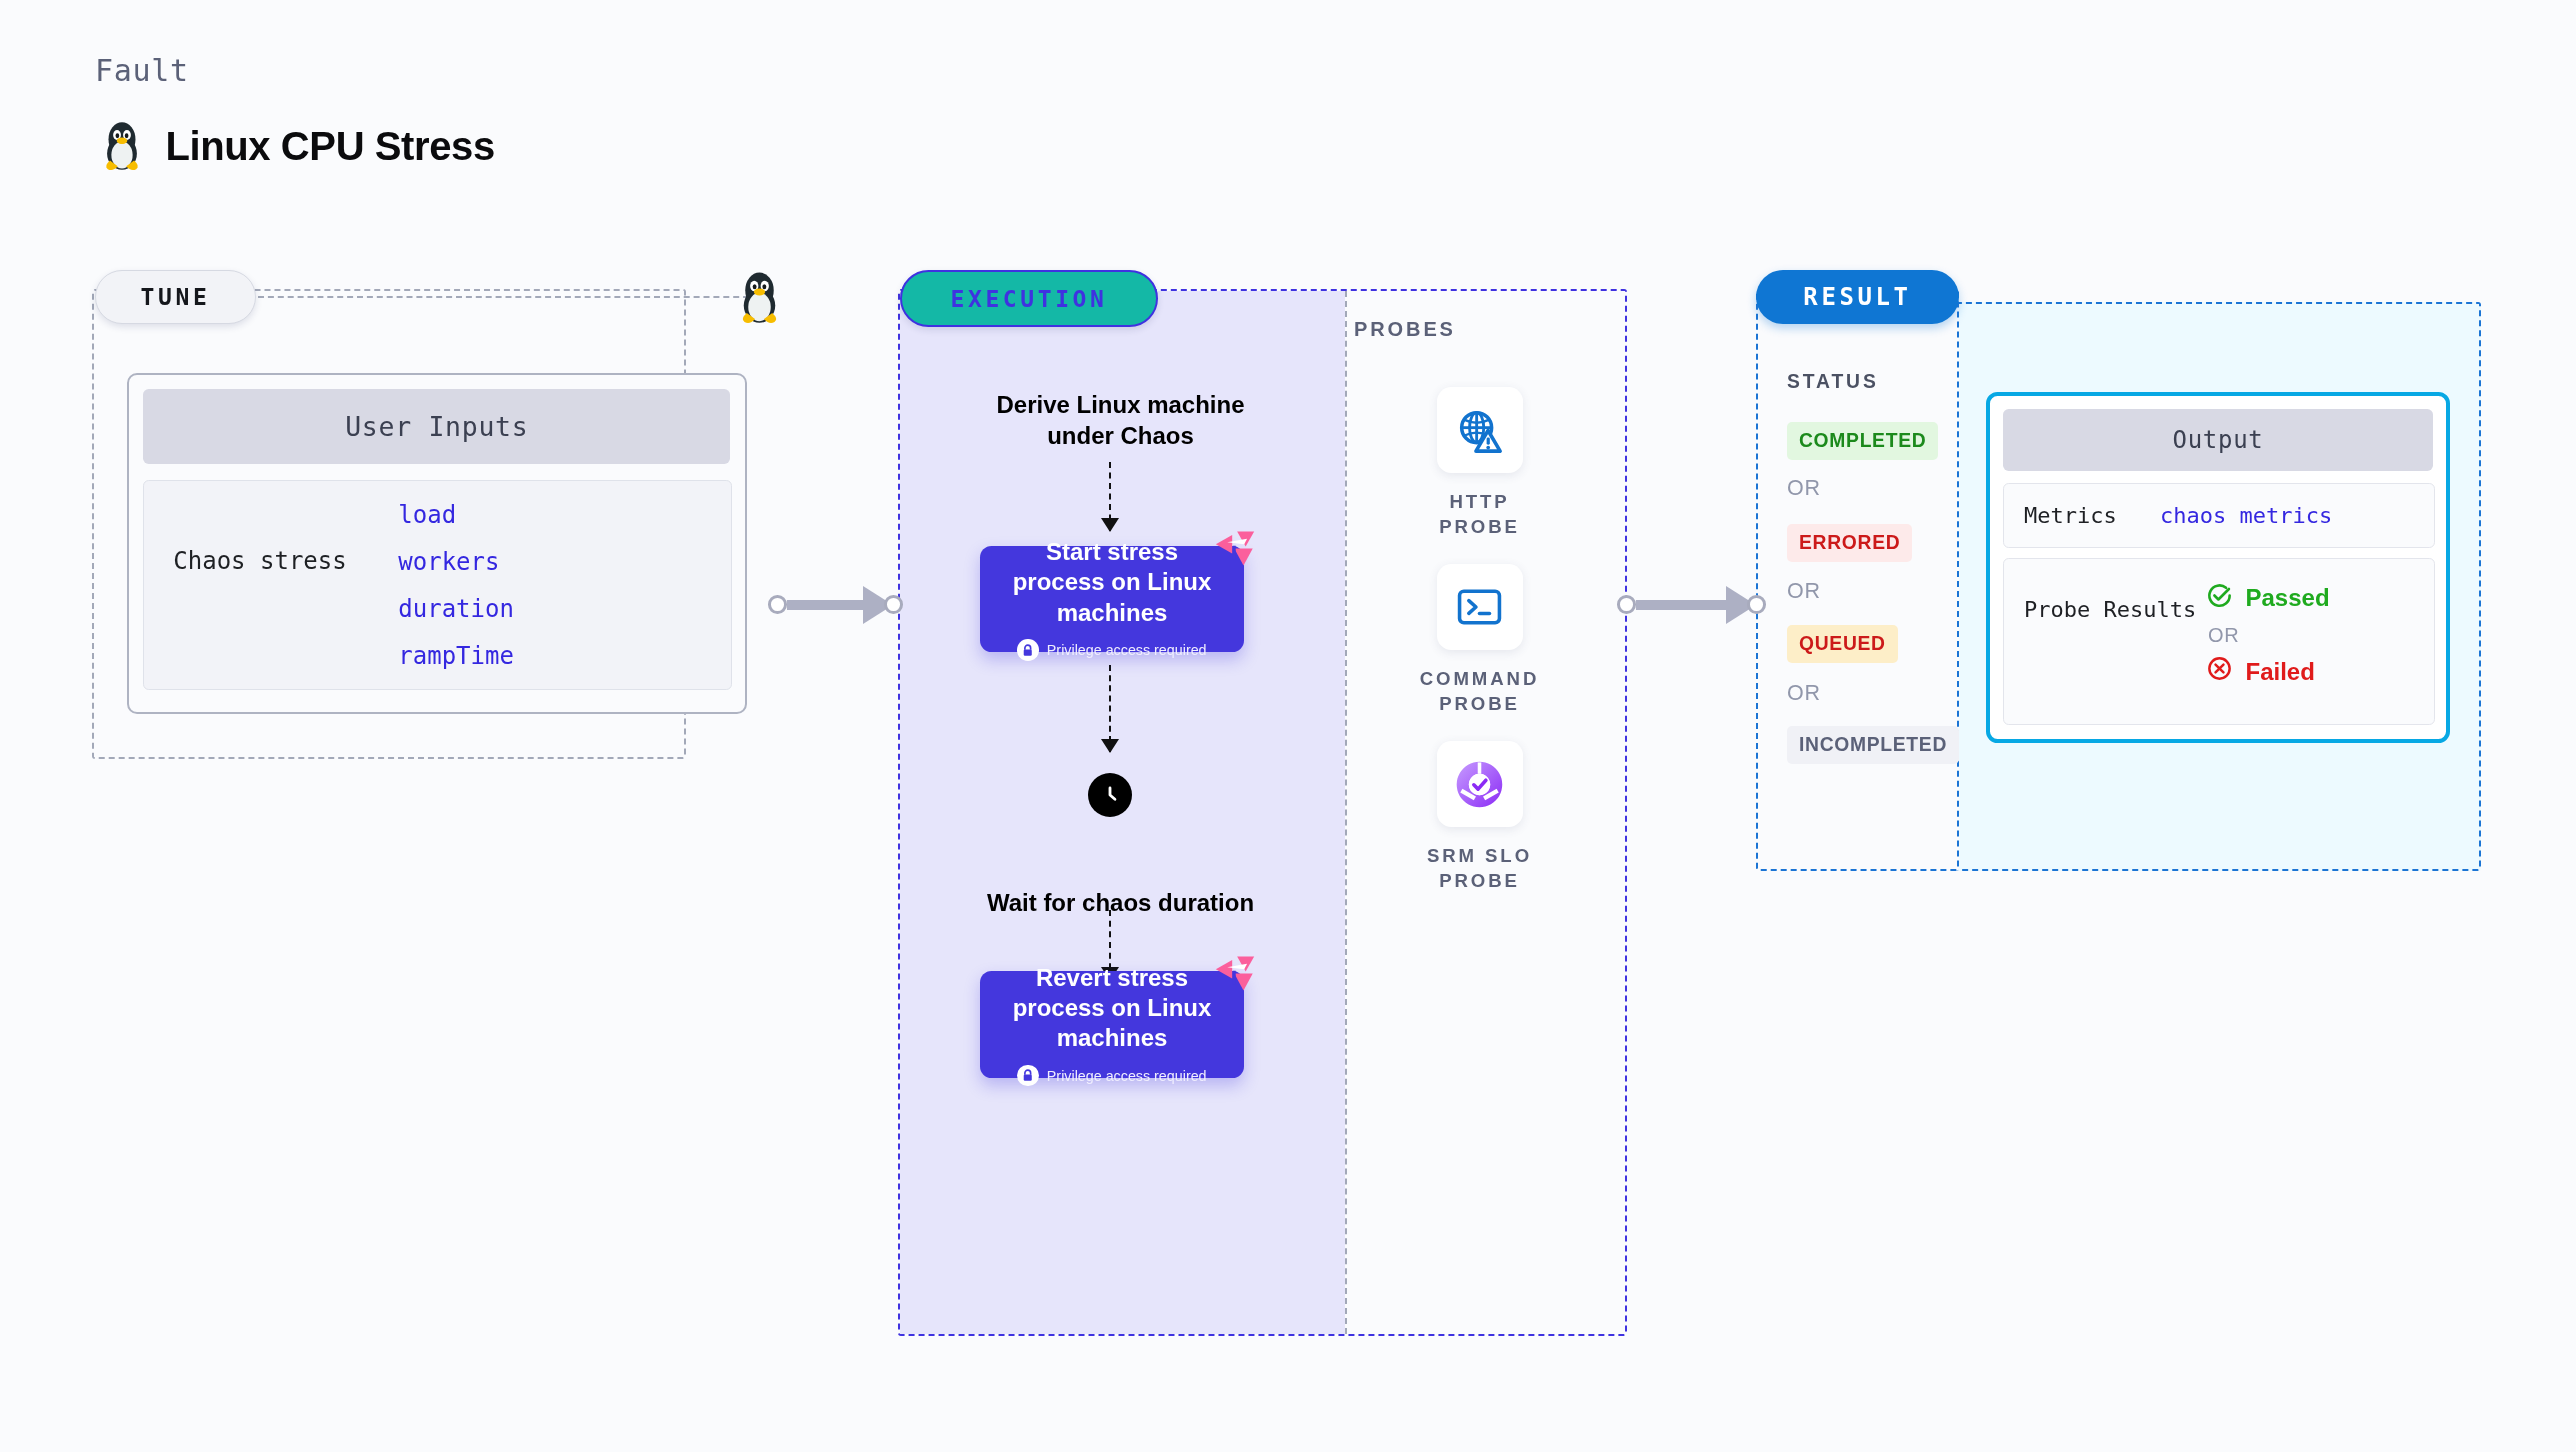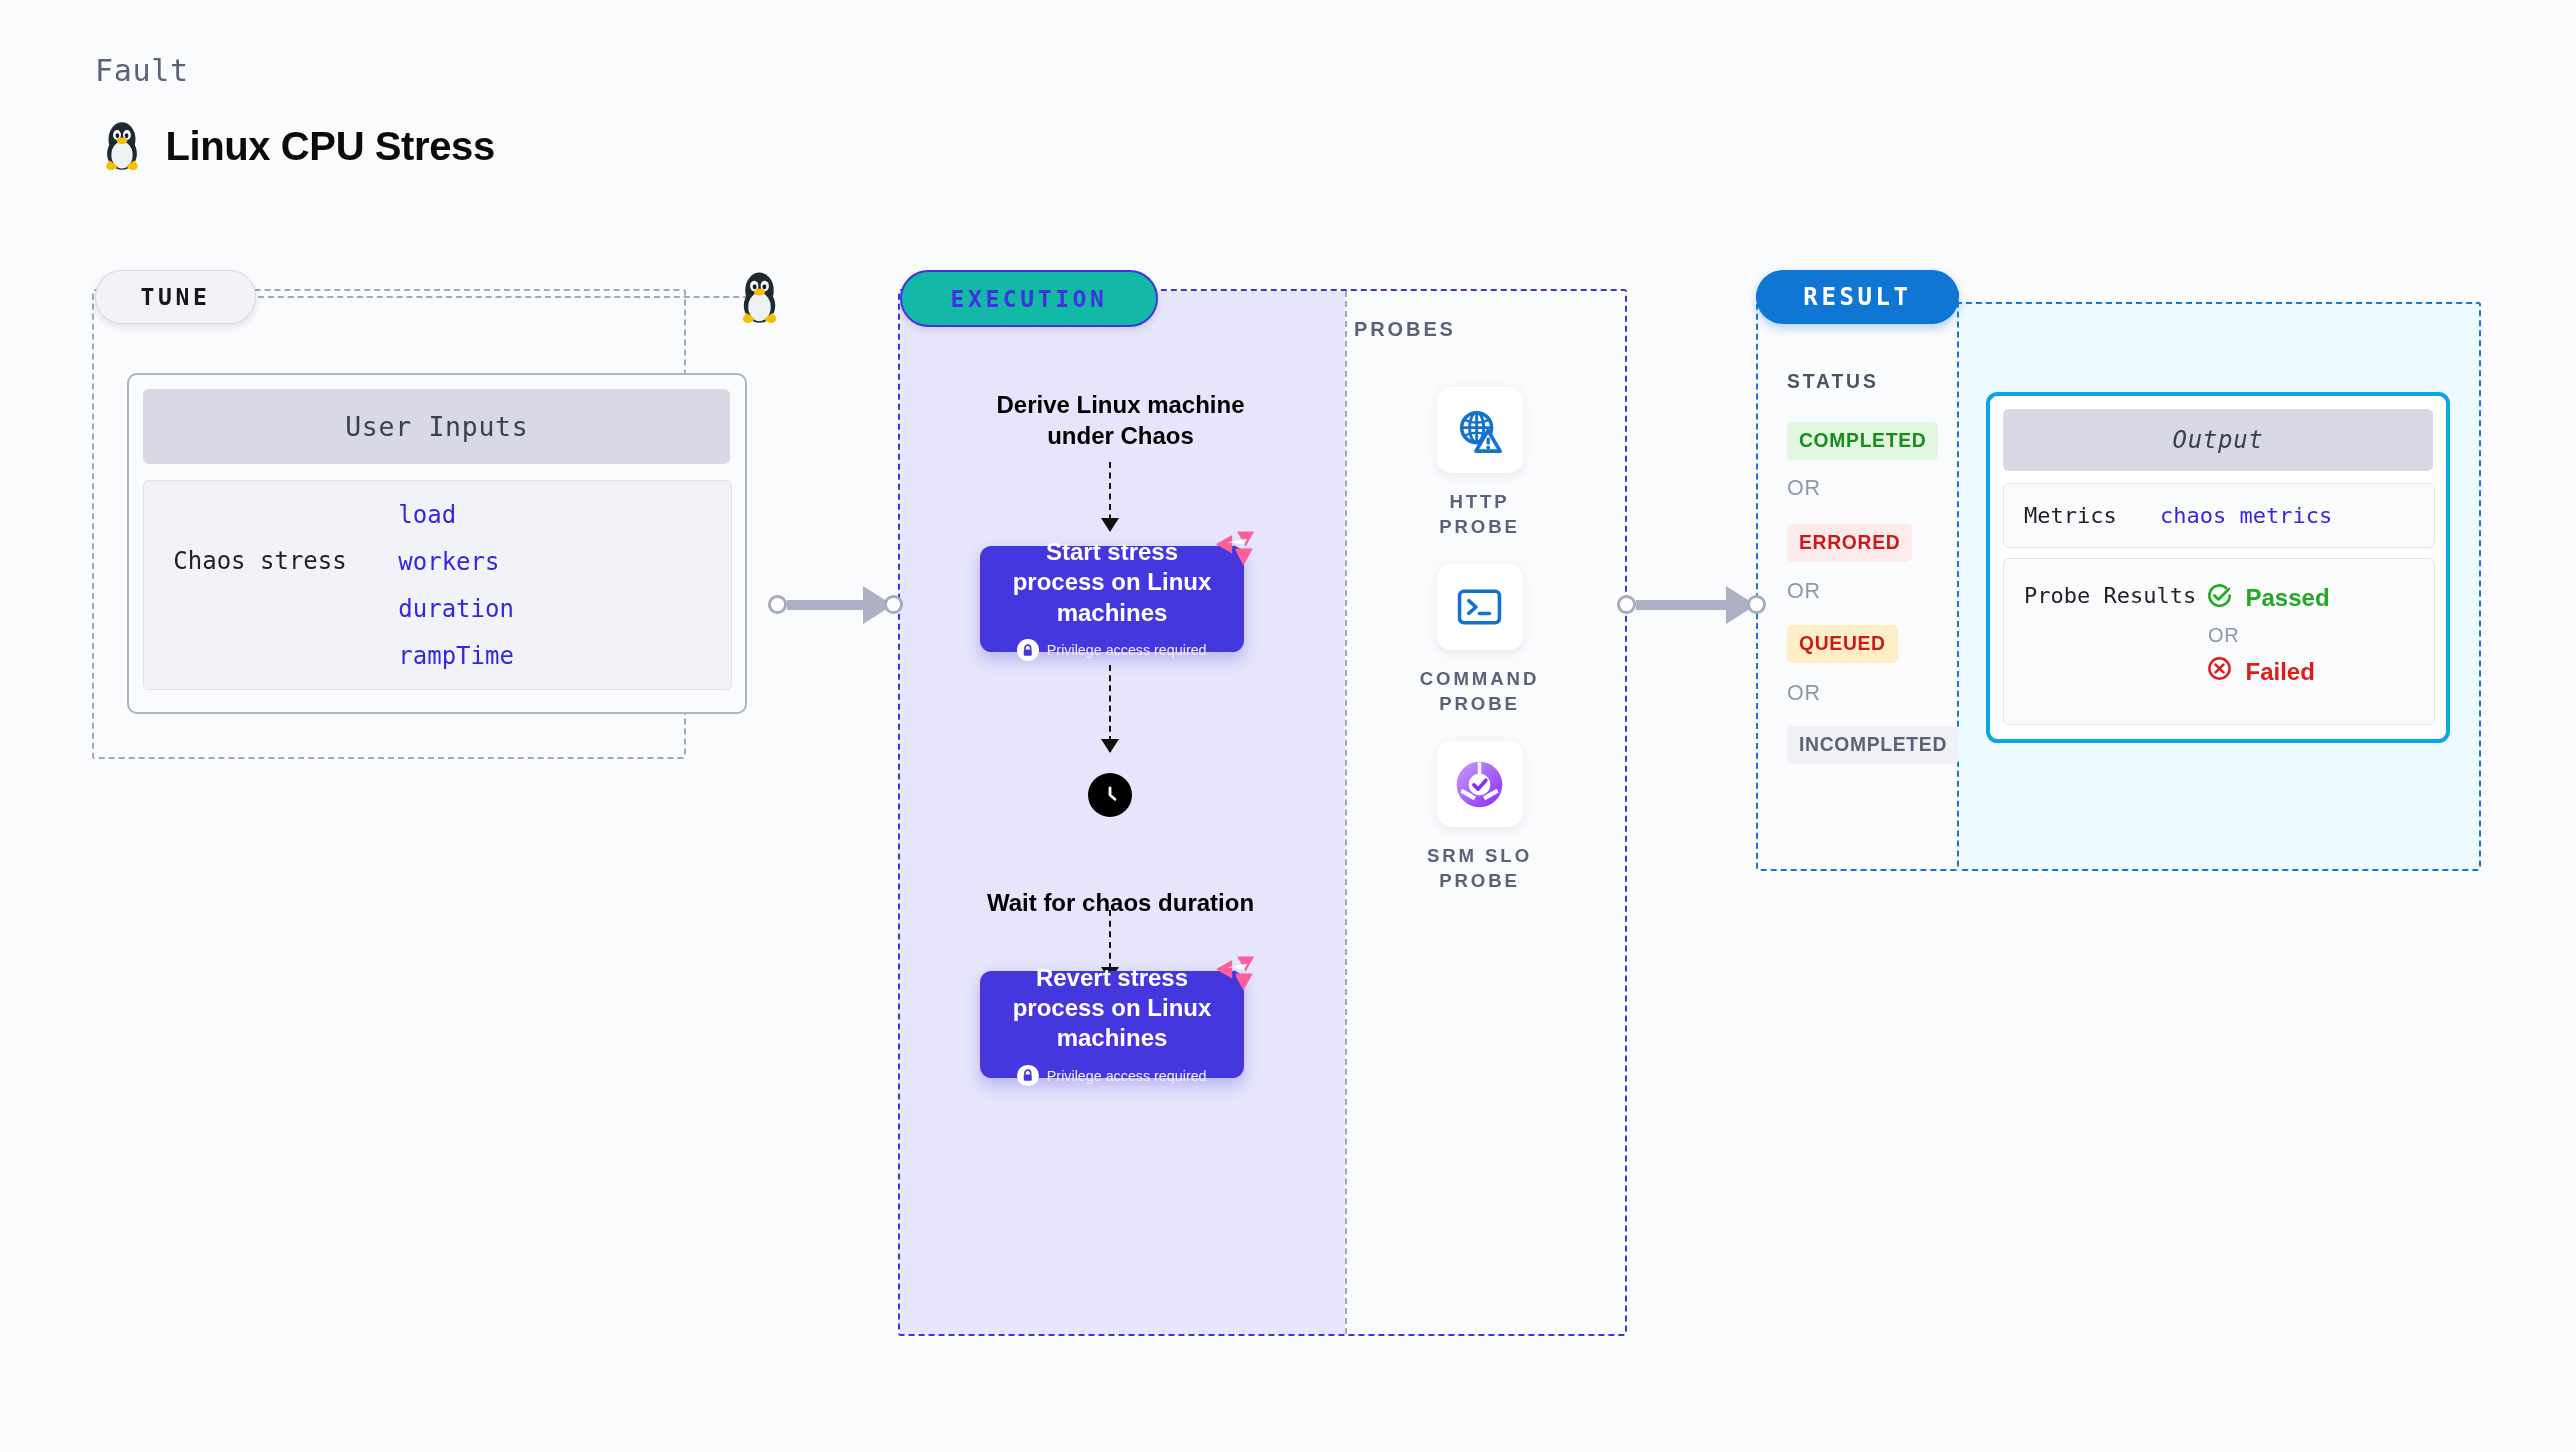--- a/index.html
+++ b/index.html
@@ -174,21 +174,21 @@
   }
   .or-word{position:absolute;left:1787px;font-size:21.5px;color:#9197ab;letter-spacing:0.7px;}
 
   
   #output-card{
     position:absolute;left:1986px;top:392px;width:464px;height:351px;
     background:#fff;border:4.3px solid #07a8e4;border-radius:11.5px;box-sizing:border-box;
   }
   #output-head{
     position:absolute;left:13px;top:13px;width:calc(100% - 26px);height:62px;
-    background:#d8d9e4;border-radius:5.7px;display:flex;align-items:center;justify-content:center;font-style:italic;
+    background:#d8d9e4;border-radius:5.7px;display:flex;align-items:center;justify-content:center;
   }
   #output-head span{
     font-family:"DejaVu Sans Mono","Liberation Mono",monospace;
     font-size:24px;color:#3b4051;letter-spacing:0.7px;
   }
   #metrics-row{
     position:absolute;left:13px;top:87px;width:calc(100% - 26px);height:63px;
     background:#fafbfd;border:1.4px solid #e3e5ec;border-radius:5.7px;
     display:flex;align-items:center;
   }
@@ -198,21 +198,21 @@
   }
   #metrics-row .v{
     font-family:"DejaVu Sans Mono","Liberation Mono",monospace;
     font-size:22px;color:#3427e0;
   }
   #probe-results-row{
     position:absolute;left:13px;top:162px;width:calc(100% - 26px);height:165px;
     background:#fafbfd;border:1.4px solid #e3e5ec;border-radius:5.7px;
   }
   #pr-label{
-    position:absolute;left:20px;top:22px;
+    position:absolute;left:20px;top:36px;
     font-family:"DejaVu Sans Mono","Liberation Mono",monospace;
     font-size:22px;color:#1e2024;line-height:1.33;
   }
   #pr-values{position:absolute;left:156px;top:21.5px;margin-left:45px;}
   .pr-item{display:flex;align-items:center;gap:11.5px;font-size:24px;font-weight:700;}
   .pr-or{font-size:20px;color:#9197ab;margin:8.6px 0 7.2px 2.9px;font-weight:400;letter-spacing:0.7px;}
 </style>
 </head>
 <body>
 

